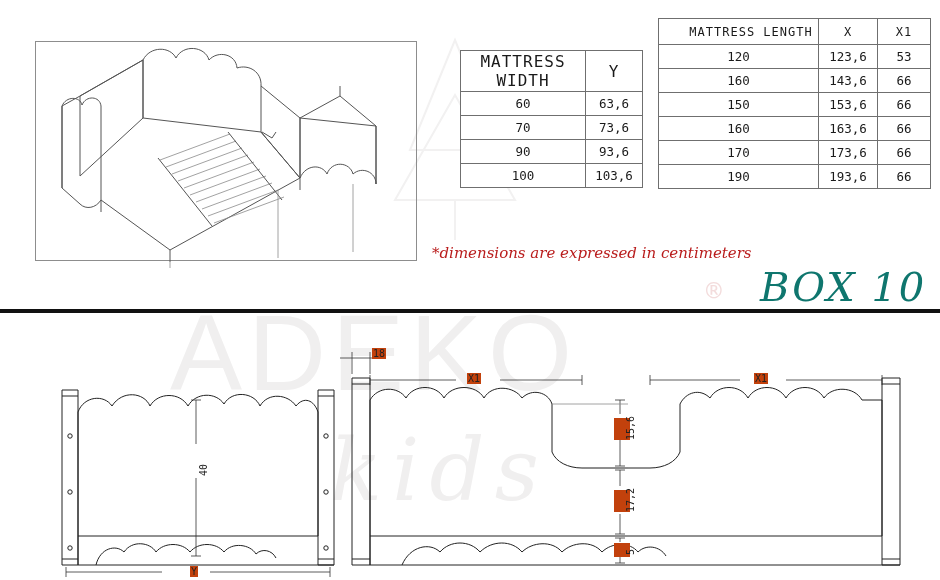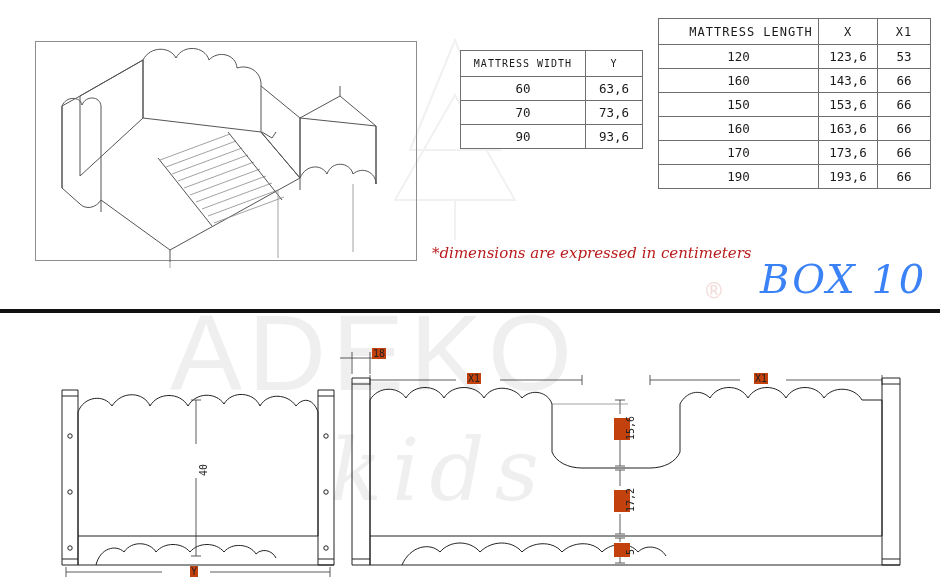--- a/index.html
+++ b/index.html
@@ -73,21 +73,21 @@
   }
   table.spec th, table.spec td {
     border: 1px solid #6f6f6f;
     text-align: center;
     font-weight: normal;
     color: #1a1a1a;
     font-family: "DejaVu Sans Mono", monospace;
   }
   
   #table-width { left: 460px; top: 50px; }
-  #table-width th { height: 23px; font-size: 10px; letter-spacing: 1px; }
+  #table-width th { height: 23px; font-size: 16px; letter-spacing: 1px; }
   #table-width td { height: 21px; font-size: 12.5px; }
   #table-width .c0 { width: 122px; }
   #table-width .c1 { width: 54px; }
 
   
   #table-length { left: 658px; top: 18px; }
   #table-length th { height: 23px; font-size: 12px; letter-spacing: 1px; }
   #table-length td { height: 21px; font-size: 12.5px; }
   #table-length .c0 { width: 132px; padding-left: 26px; }
   #table-length .c1 { width: 56px; }
@@ -97,26 +97,26 @@
   .note {
     position: absolute;
     left: 432px; top: 244px;
     font-family: "DejaVu Serif", serif;
     font-style: italic;
     font-size: 15px;
     color: #b91c1c;
   }
   .model-title {
     position: absolute;
-    left: 760px; top: 256px;
+    left: 760px; top: 264px;
     font-family: "DejaVu Serif", serif;
     font-style: italic;
     font-size: 40px;
     letter-spacing: 2px;
-    color: #3b82f6;
+    color: #0f766e;
   }
 
   
   .separator {
     position: absolute;
     left: 0; top: 309px;
     width: 940px; height: 4px;
     background: #111;
   }
 
@@ -229,20 +229,24 @@
         <td>63,6</td>
       </tr>
       <tr>
         <td>70</td>
         <td>73,6</td>
       </tr>
       <tr>
         <td>90</td>
         <td>93,6</td>
       </tr>
+      <tr>
+        <td>100</td>
+        <td>103,6</td>
+      </tr>
     </tbody>
   </table>
 
   <table class="spec" id="table-length">
     <thead>
       <tr>
         <th class="c0">MATTRESS LENGTH</th>
         <th class="c1">X</th>
         <th class="c2">X1</th>
       </tr>

